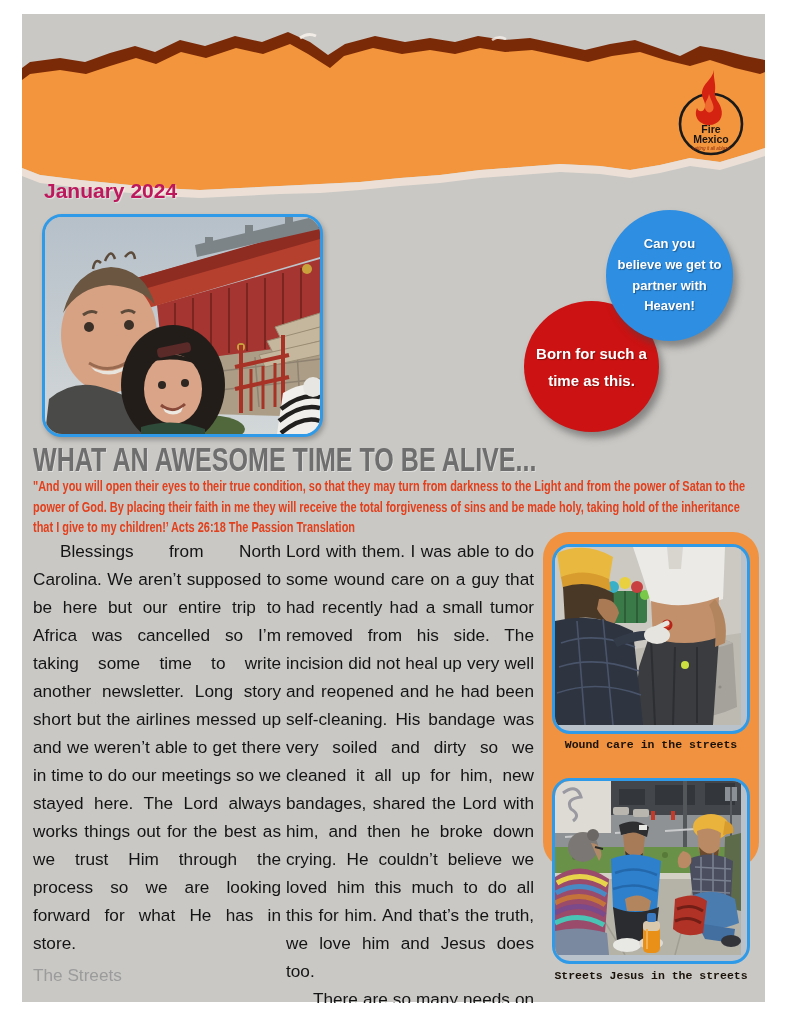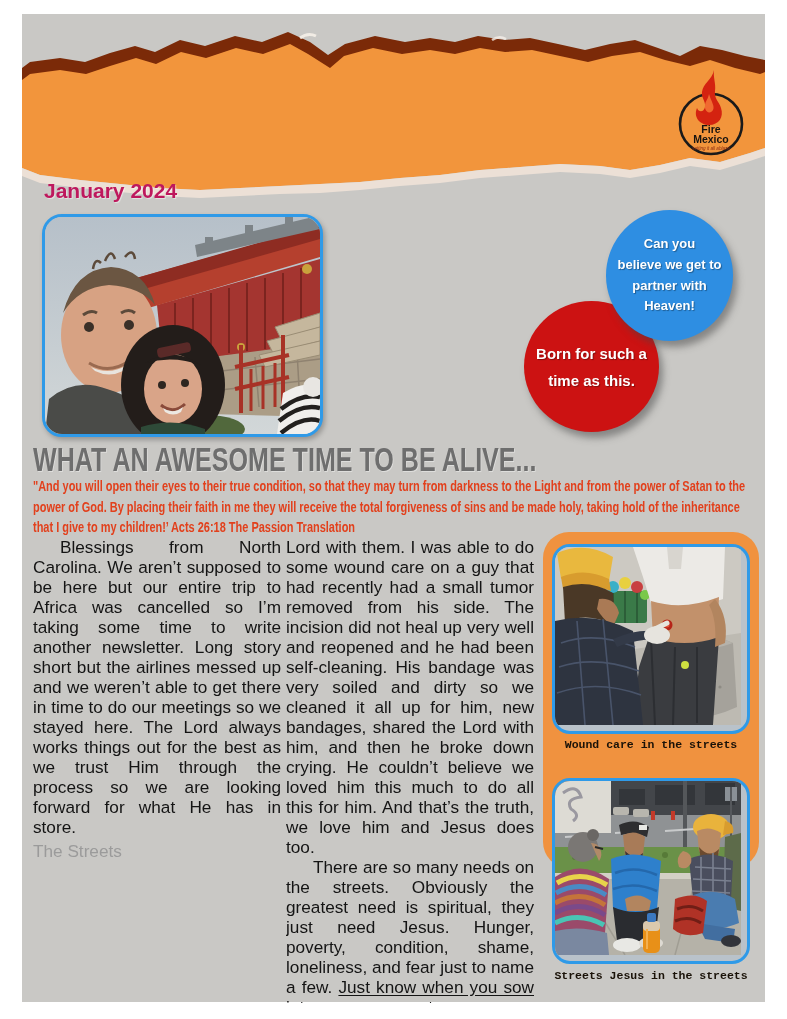--- a/index.html
+++ b/index.html
@@ -27,21 +27,21 @@
   #bubble-partner{left:606px;top:210px;width:127px;height:131px;background:#2e8ee2;font-size:13px;line-height:1.6;}
   #bubble-born{left:524px;top:301px;width:135px;height:131px;background:#cc1212;font-size:15px;line-height:1.8;}
   
   .headline{position:absolute;left:33px;top:441px;font-size:33px;font-weight:bold;color:#6e6e6e;
       white-space:nowrap;transform:scaleX(0.76);transform-origin:left;letter-spacing:0px;
       text-shadow:1px 1px 0 rgba(255,255,255,0.4);}
   .scripture{position:absolute;left:33px;top:477px;width:912px;transform:scaleX(0.795);transform-origin:left;
       font-size:13.8px;font-weight:bold;line-height:20.6px;color:#e2401c;}
   
   .col{position:absolute;top:537px;width:248px;height:466px;overflow:hidden;
-      font-size:17.2px;line-height:20px;color:#141414;text-align:justify;}
+      font-size:17.2px;line-height:28px;color:#141414;text-align:justify;}
   #col1{left:33px;} #col2{left:286px;}
   .col p{margin:0;}
   .indent{text-indent:27px;}
   .subhead{margin-top:4px !important;margin-bottom:2px !important;color:#9b9b9b;font-weight:normal;text-align:left;}
   .u{text-decoration:underline;text-underline-offset:2px;}
   
   .panel{position:absolute;left:543px;top:532px;width:216px;height:336px;background:#f0923f;border-radius:26px;}
   #photo-wound{left:9px;top:12px;width:192px;height:184px;border-radius:18px;}
   #photo-sharing{left:9px;top:246px;width:192px;height:180px;border-radius:18px;}
   .panel .photo-frame{position:absolute;}

